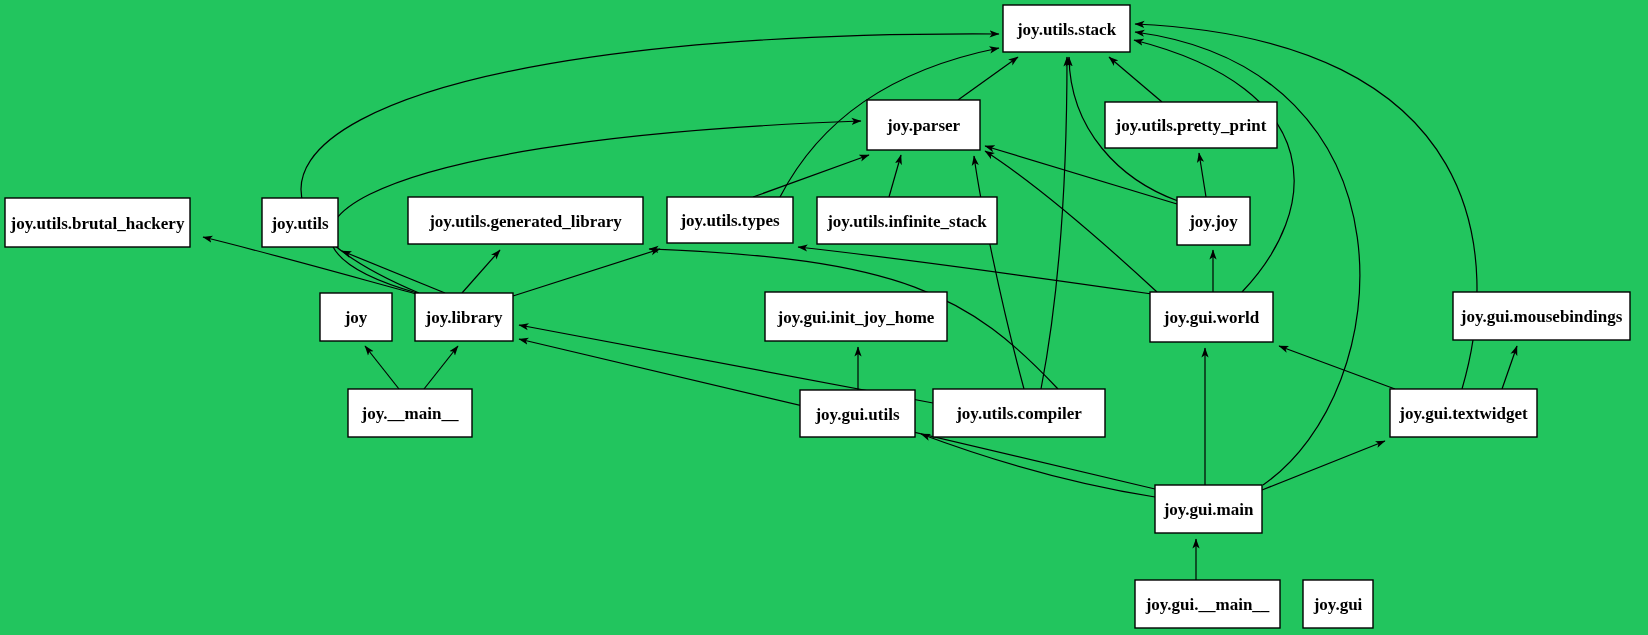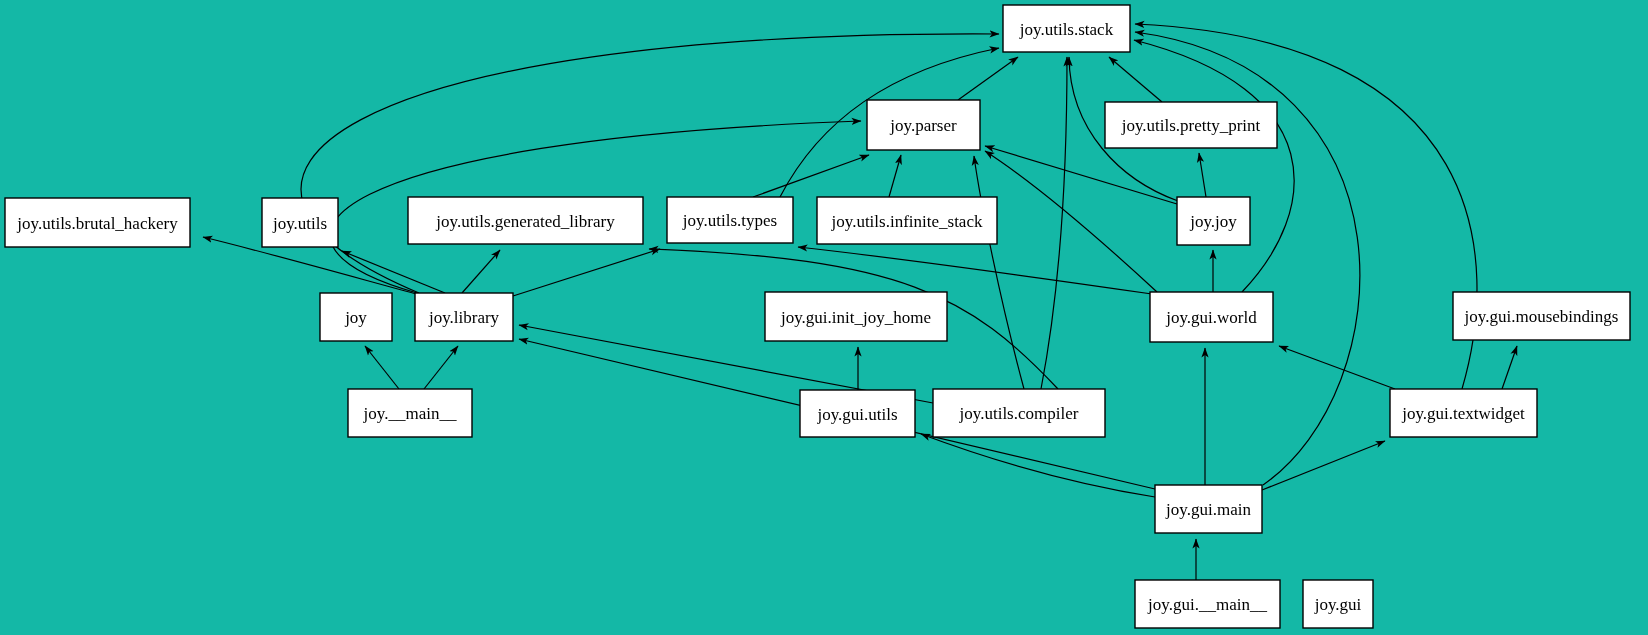--- a/index.html
+++ b/index.html
@@ -5,22 +5,23 @@
   html, body {
     margin: 0;
     padding: 0;
     background: #ffffff;
     font-family: "Liberation Serif", serif;
   }
   .stage {
     position: relative;
     width: 1648px;
     height: 635px;
-    background: #14b8a6;
+    background: #22c55e;
     overflow: hidden;
+    font-weight: bold;
   }
   svg { display: block; }
   .node-rect {
     fill: #ffffff;
     stroke: #000000;
     stroke-width: 1.4;
   }
   .node-label {
     fill: #000000;
     font-family: "Liberation Serif", serif;

